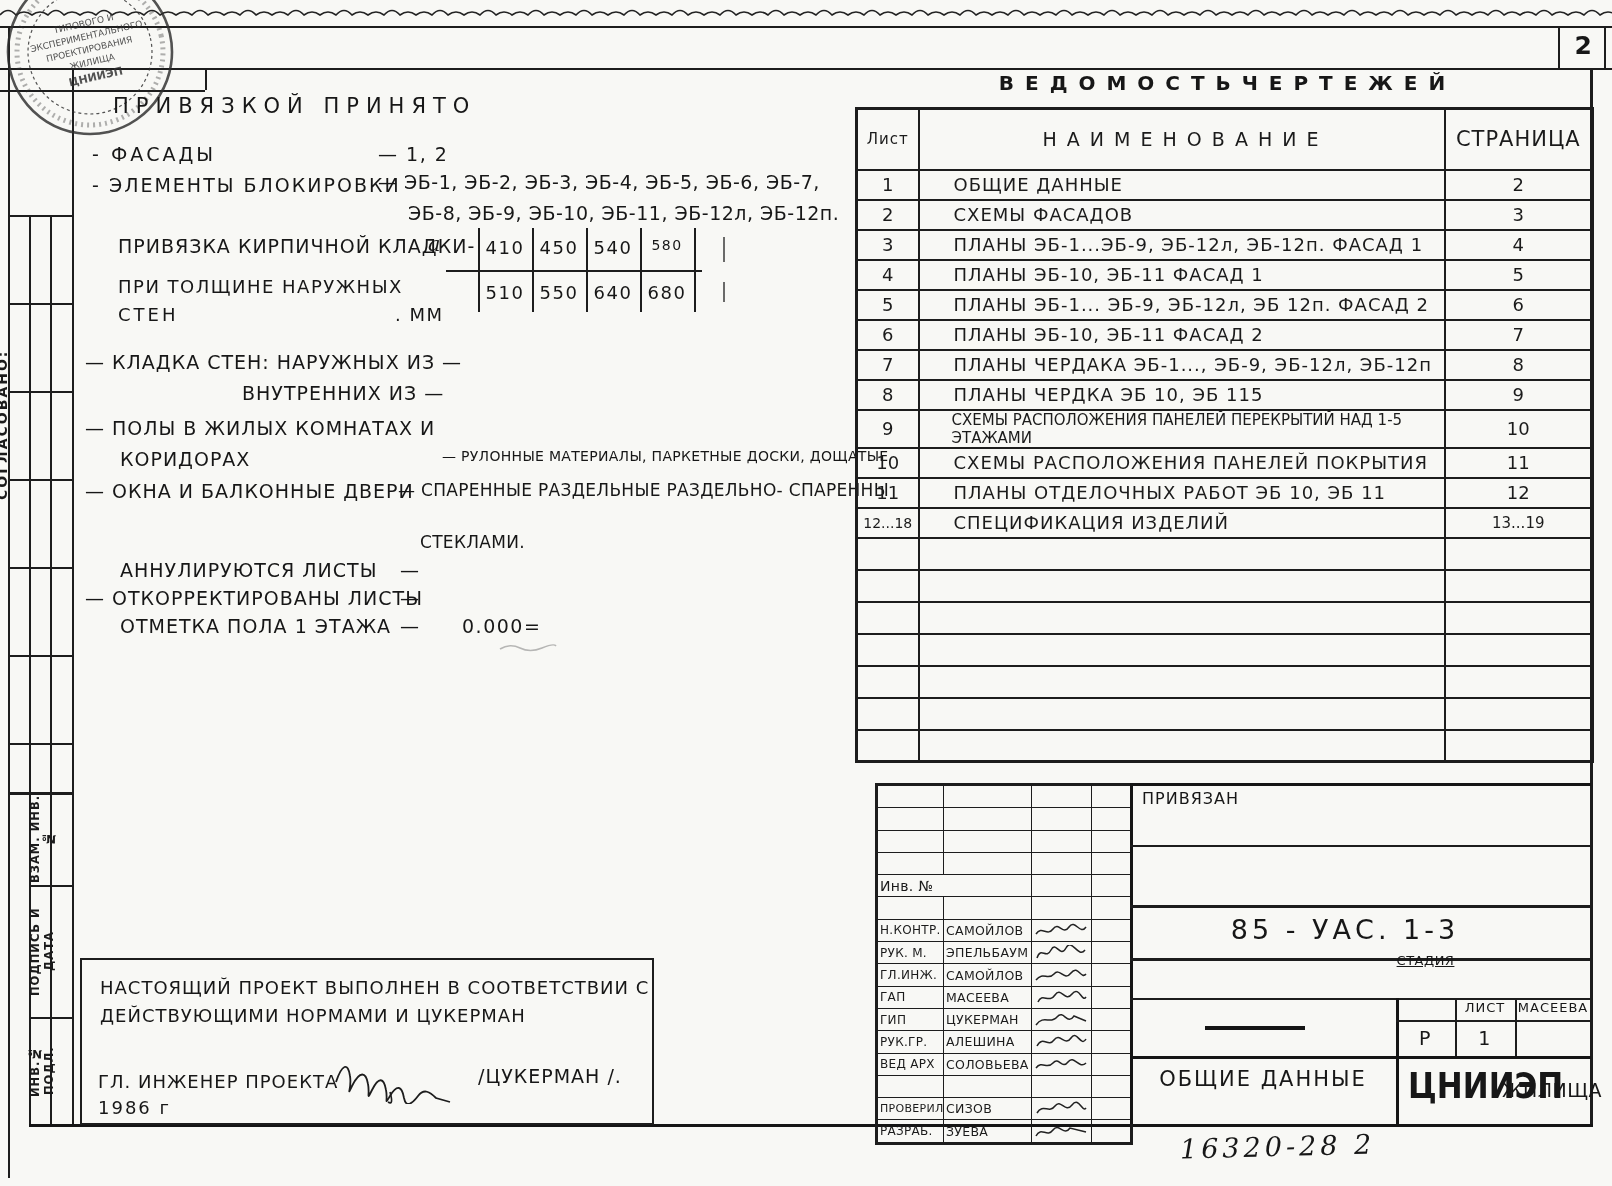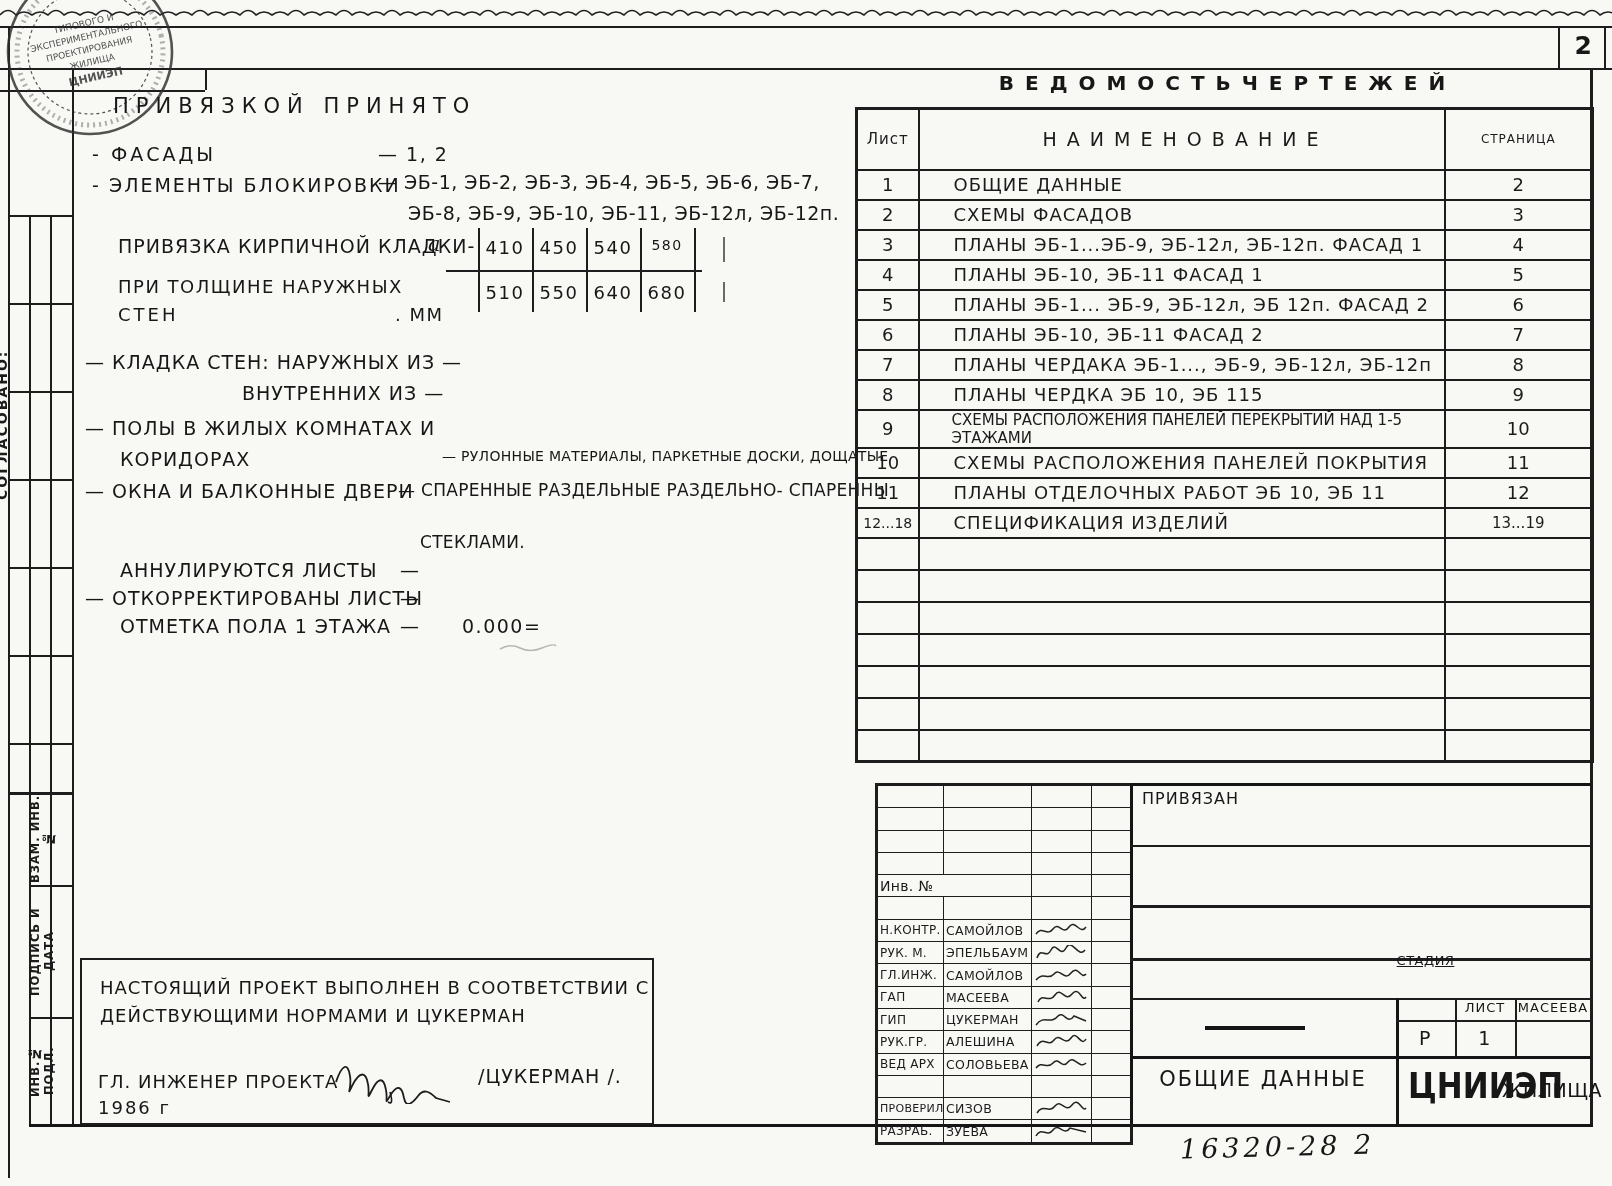--- a/index.html
+++ b/index.html
@@ -149,21 +149,21 @@
   <table id="reg">
     <colgroup>
         <col style="width:62px">
         <col style="width:526px">
         <col style="width:148px">
       </colgroup>
     <tbody>
         <tr style="height:61px">
       <th style="font-size:15px;letter-spacing:1px;">Лист</th>
       <th>Н А И М Е Н О В А Н И Е</th>
-      <th style="font-size:12px;letter-spacing:1px;text-align:center;">СТРАНИЦА</th>
+      <th style="font-size:21px;letter-spacing:1px;text-align:center;">СТРАНИЦА</th>
     </tr>
     <tr class="data">
           <td class="num">1</td>
           <td class="nm">ОБЩИЕ  ДАННЫЕ</td>
           <td class="pg">2</td>
         </tr>
     <tr class="data">
           <td class="num">2</td>
           <td class="nm">СХЕМЫ  ФАСАДОВ</td>
           <td class="pg">3</td>
@@ -415,20 +415,21 @@
   <div class="hl" style="left:1130px;top:905px;width:461px;height:2.5px;"></div>
   <div class="hl" style="left:1130px;top:958px;width:461px;height:2.5px;"></div>
   <div class="hl" style="left:1130px;top:998px;width:461px;"></div>
   <div class="hl thick" style="left:1130px;top:1056px;width:461px;height:2.5px;"></div>
   <div class="vl thick" style="left:1396px;top:998px;height:126px;width:2.5px;"></div>
   <div class="vl" style="left:1455px;top:998px;height:58px;"></div>
   <div class="vl" style="left:1515px;top:998px;height:58px;"></div>
   <div class="hl" style="left:1396px;top:1020px;width:195px;"></div>
 
   <div class="t" style="left:1142px;top:790px;font-size:16px;letter-spacing:1px;">ПРИВЯЗАН</div>
+  <div class="t" style="left:1130px;top:915px;width:430px;text-align:center;font-size:27px;letter-spacing:4px;">85 - УАС.   1-3</div>
 
   <div class="hl thick" style="left:1205px;top:1026px;width:100px;height:3.5px;"></div>
 
   <div class="t" style="left:1396px;top:954px;width:59px;text-align:center;font-size:13px;letter-spacing:.5px;text-decoration:underline;">СТАДИЯ</div>
   <div class="t" style="left:1455px;top:1001px;width:60px;text-align:center;font-size:13px;letter-spacing:1px;">ЛИСТ</div>
   <div class="t" style="left:1515px;top:1001px;width:76px;text-align:center;font-size:13px;letter-spacing:1px;">МАСЕЕВА</div>
   <div class="t" style="left:1396px;top:1028px;width:59px;text-align:center;font-size:19px;">Р</div>
   <div class="t" style="left:1455px;top:1028px;width:60px;text-align:center;font-size:19px;">1</div>
   <div class="t" style="left:1515px;top:1028px;width:76px;text-align:center;font-size:19px;"></div>
 

